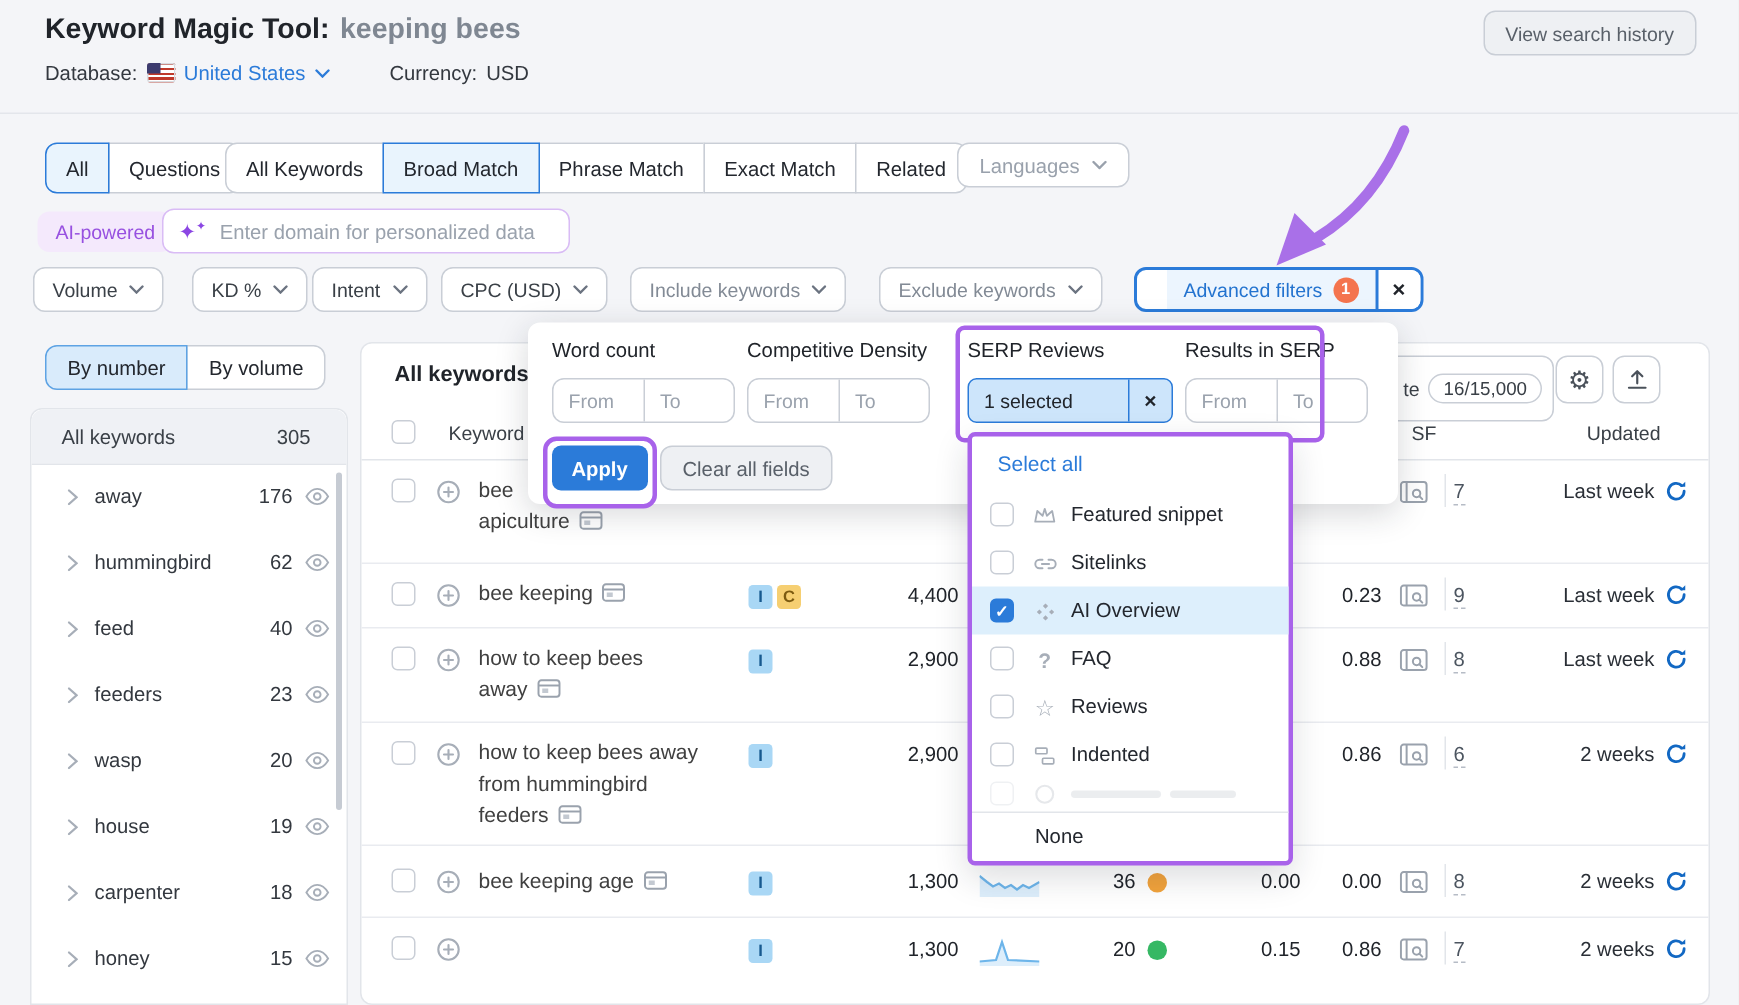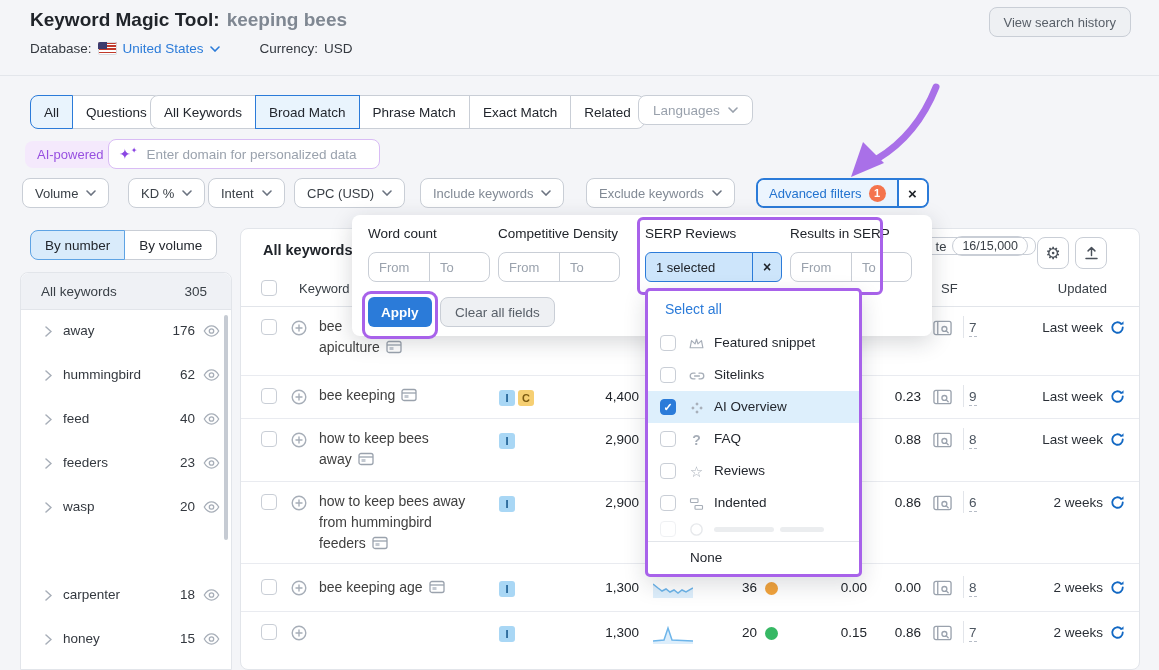--- a/index.html
+++ b/index.html
@@ -35,21 +35,21 @@
             font-size:13px;font-weight:500;color:#9750e0;}
   .ai-input{position:absolute;left:108px;top:139px;width:272px;height:30px;box-sizing:border-box;background:#fff;
             border:1px solid #d9bcf5;border-radius:8px;display:flex;align-items:center;padding:0 10px;gap:7px;}
   .ai-input input{border:none;outline:none;flex:1;font:13.5px "Liberation Sans",sans-serif;background:transparent;color:#33383f;}
   .ai-input input::placeholder{color:#9aa2ad;}
   .sparkle{color:#8b46e3;font-size:14px;line-height:1;}
 
   
   .fbtn{height:30px;display:inline-flex;align-items:center;gap:8px;padding:0 12px;background:#fff;
         border:1px solid #c9ced6;border-radius:8px;font-size:13px;color:#3a4047;box-sizing:border-box;white-space:nowrap;}
-  .adv{display:flex;height:30px;border:2px solid #2b7bd9;border-radius:8px;overflow:hidden;box-sizing:border-box;background:#fff;}
+  .adv{display:flex;height:30px;border:2px solid #2b7bd9;border-radius:8px;overflow:hidden;box-sizing:border-box;background:#fff;padding-left:20px;}
   .adv .seg1{display:flex;align-items:center;gap:7px;padding:0 11px;background:#ecf5fe;font-size:13px;font-weight:500;color:#2373cf;}
   .adv .cnt{width:17px;height:17px;border-radius:50%;background:#f4744e;color:#fff;font-size:11px;font-weight:700;
             display:flex;align-items:center;justify-content:center;}
   .adv .seg2{width:28px;display:flex;align-items:center;justify-content:center;border-left:2px solid #2b7bd9;
              font-size:15px;font-weight:700;color:#20242a;background:#fff;}
 
   
   .seg-tab{height:30px;display:flex;align-items:center;padding:0 14px;font-size:13.5px;color:#23272e;
            border:1px solid #c9ced6;background:#fff;box-sizing:border-box;}
   .panel{background:#fff;border:1px solid #e2e5ea;border-radius:8px 8px 0 0;box-sizing:border-box;}
@@ -61,21 +61,21 @@
   .srow .eye{position:absolute;right:11px;top:16px;}
   .srow .ch{position:absolute;left:24px;top:17px;}
   .sscroll{position:absolute;right:3px;top:42px;width:4px;height:225px;border-radius:2px;background:#c6cbd3;}
 
   
   .table{position:absolute;left:240px;top:228px;width:900px;height:442px;background:#fff;
          border:1px solid #e2e5ea;border-radius:8px;box-sizing:border-box;}
   .tb-title{position:absolute;left:22px;top:13px;font-size:14.5px;font-weight:600;color:#20242a;}
   .icon-btn{position:absolute;top:8px;width:32px;height:32px;border:1px solid #c9ced6;border-radius:8px;background:#fff;
             display:flex;align-items:center;justify-content:center;box-sizing:border-box;}
-  .cnt-btn{position:absolute;left:665px;top:8px;width:130px;height:18px;border:1px solid #c9ced6;border-radius:8px;background:#fff;
+  .cnt-btn{position:absolute;left:665px;top:8px;width:130px;height:44px;border:1px solid #c9ced6;border-radius:8px;background:#fff;
            display:flex;align-items:center;justify-content:flex-end;gap:6px;padding-right:7px;box-sizing:border-box;font-size:13px;color:#3a4047;}
   .pill{border:1px solid #c9ced6;border-radius:11px;padding:2px 9px;font-size:12.5px;color:#3a4047;}
   .thead{position:absolute;left:0;right:0;top:42px;height:35px;border-bottom:1px solid #e2e5ea;font-size:13px;color:#3a4047;}
   .trow{position:absolute;left:0;right:0;border-bottom:1px solid #e9ebf0;}
   .cb{position:absolute;left:20px;top:13px;width:16px;height:16px;border:1px solid #c9ced6;border-radius:4px;background:#fff;box-sizing:border-box;}
   .pluscirc{position:absolute;left:50px;top:14px;}
   .kw{position:absolute;left:78px;top:10px;width:215px;font-size:14px;line-height:21px;color:#404040;}
   .kw .cardic{display:inline-block;vertical-align:-2px;margin-left:6px;}
   .badges{position:absolute;left:258px;top:15px;display:flex;gap:3px;}
   .ibdg{width:16px;height:16px;border-radius:3px;font-size:11px;font-weight:700;display:flex;align-items:center;justify-content:center;}
@@ -304,20 +304,31 @@
       <svg class="ch" width="7" height="11" viewBox="0 0 7 11">
           <path d="M1 1l5 4.5L1 10" fill="none" stroke="#a7aeb8" stroke-width="1.5" stroke-linecap="round"></path>
         </svg>
       <span class="lbl">wasp</span>
       <span class="num">20</span>
       <svg class="eye" width="17" height="12" viewBox="0 0 20 14">
           <path d="M1.5 7C4 2.8 7 1 10 1s6 1.8 8.5 6C16 11.2 13 13 10 13S4 11.2 1.5 7z" fill="none" stroke="#a7aeb8" stroke-width="1.5"></path>
           <circle cx="10" cy="7" r="2.6" fill="none" stroke="#a7aeb8" stroke-width="1.5"></circle>
         </svg>
     </div>
+    <div class="srow" style="top:256px;">
+      <svg class="ch" width="7" height="11" viewBox="0 0 7 11">
+          <path d="M1 1l5 4.5L1 10" fill="none" stroke="#a7aeb8" stroke-width="1.5" stroke-linecap="round"></path>
+        </svg>
+      <span class="lbl">house</span>
+      <span class="num">19</span>
+      <svg class="eye" width="17" height="12" viewBox="0 0 20 14">
+          <path d="M1.5 7C4 2.8 7 1 10 1s6 1.8 8.5 6C16 11.2 13 13 10 13S4 11.2 1.5 7z" fill="none" stroke="#a7aeb8" stroke-width="1.5"></path>
+          <circle cx="10" cy="7" r="2.6" fill="none" stroke="#a7aeb8" stroke-width="1.5"></circle>
+        </svg>
+    </div>
     <div class="srow" style="top:300px;">
       <svg class="ch" width="7" height="11" viewBox="0 0 7 11">
           <path d="M1 1l5 4.5L1 10" fill="none" stroke="#a7aeb8" stroke-width="1.5" stroke-linecap="round"></path>
         </svg>
       <span class="lbl">carpenter</span>
       <span class="num">18</span>
       <svg class="eye" width="17" height="12" viewBox="0 0 20 14">
           <path d="M1.5 7C4 2.8 7 1 10 1s6 1.8 8.5 6C16 11.2 13 13 10 13S4 11.2 1.5 7z" fill="none" stroke="#a7aeb8" stroke-width="1.5"></path>
           <circle cx="10" cy="7" r="2.6" fill="none" stroke="#a7aeb8" stroke-width="1.5"></circle>
         </svg>

